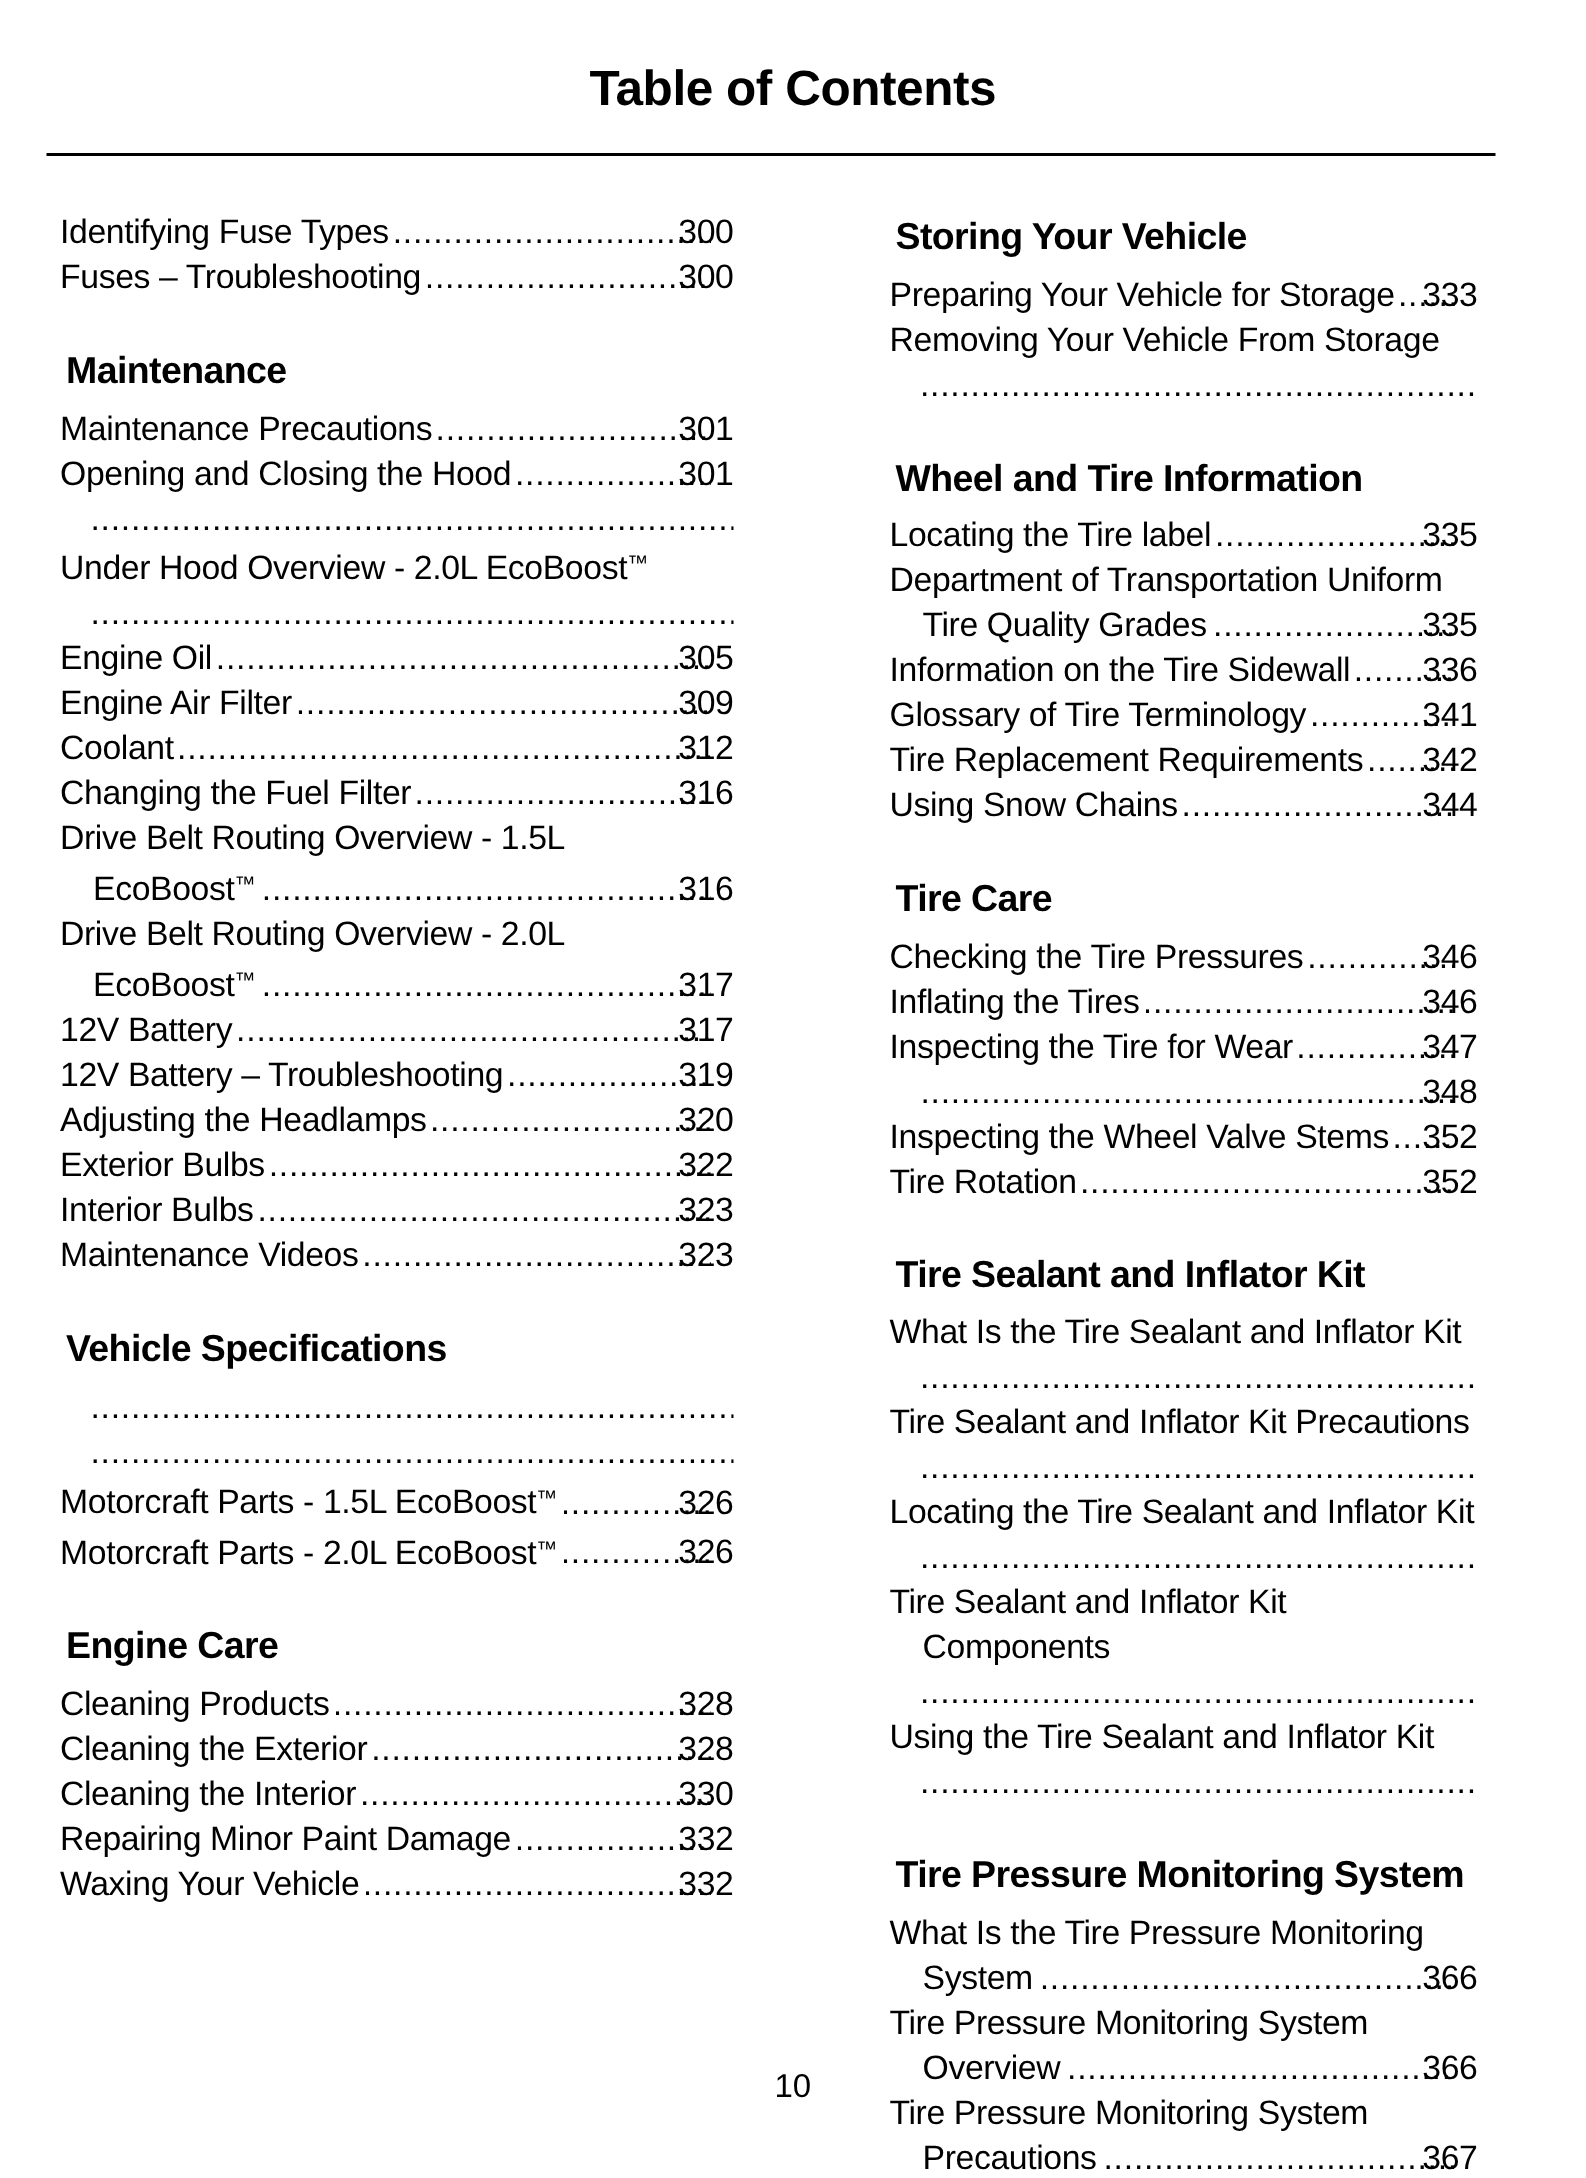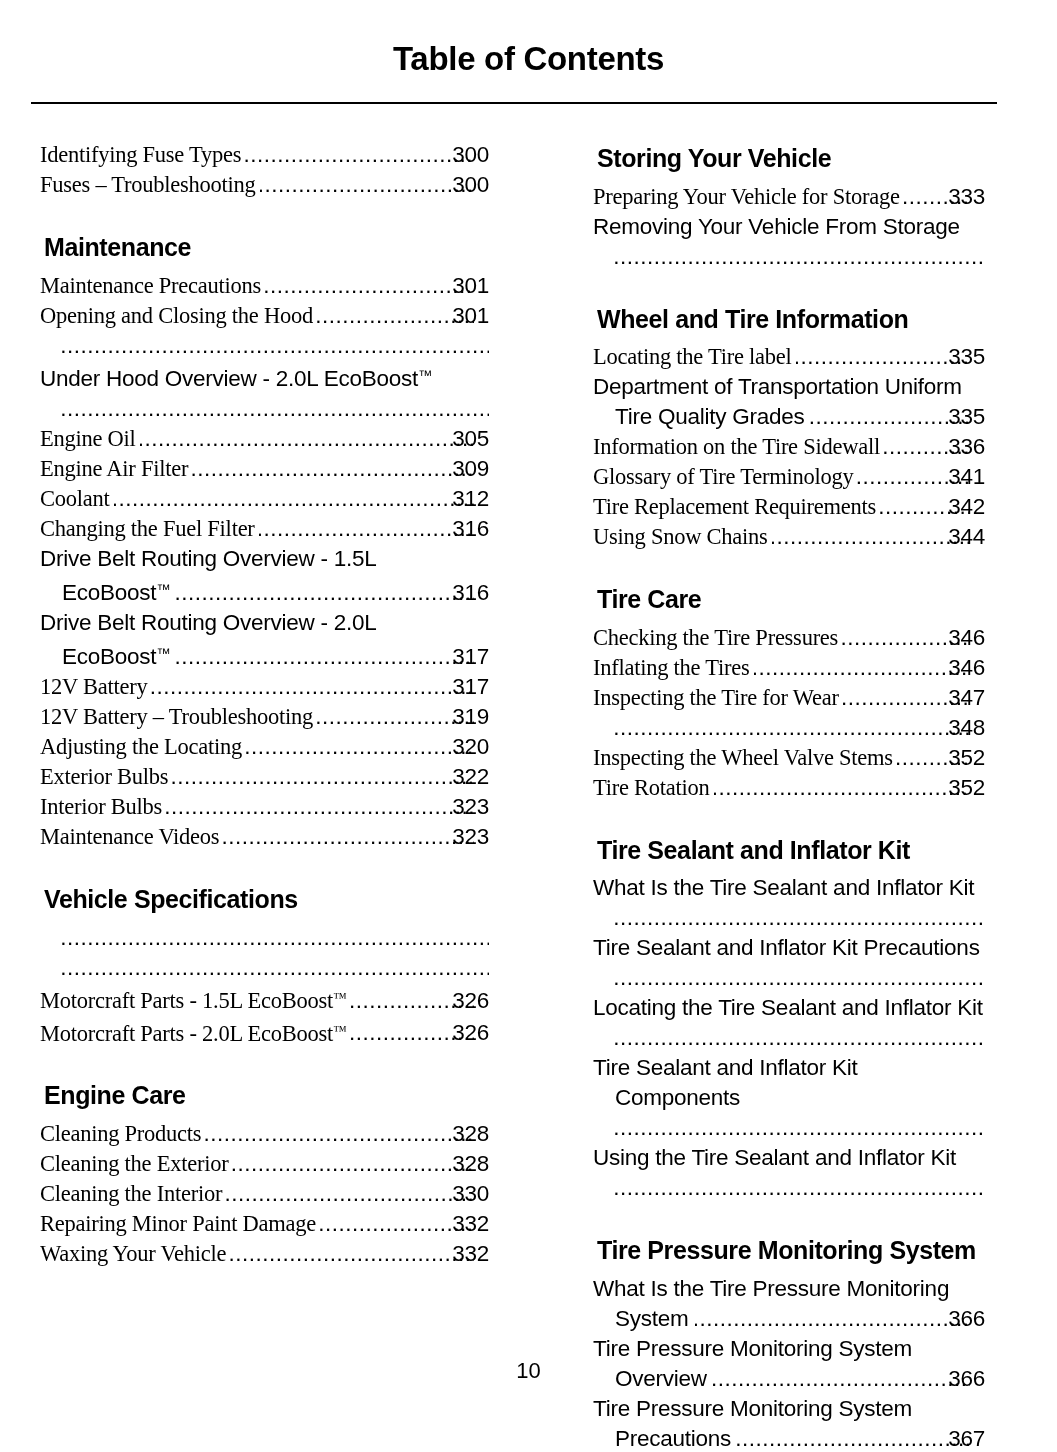--- a/index.html
+++ b/index.html
@@ -107,21 +107,20 @@
 
   
   .entry-1 {
     display: flex;
     align-items: baseline;
     white-space: nowrap;
   }
   .entry-1 .ttl {
     flex: 0 0 auto;
     padding-right: 4px;
-    font-family: Liberation Serif, serif;
   }
   .entry-1 .dots {
     flex: 1 1 auto;
     overflow: hidden;
     min-width: 0;
     text-align: left;
   }
   .entry-1 .pg {
     flex: 0 0 auto;
   }
@@ -140,21 +139,21 @@
 
   .tm {
     font-size: 14px;
     vertical-align: 0.42em;
     letter-spacing: 0;
   }
 
   
   .page-footer {
     position: absolute;
-    bottom: 68px;
+    bottom: 48px;
     left: 0;
     width: 1057px;
     text-align: center;
     font-size: 22px;
   }
 </style>
 </head>
 <body>
 
 <div class="page">
@@ -234,21 +233,21 @@
           <span class="ttl">12V Battery</span>
           <span class="dots">..........................................................................................</span>
           <span class="pg">317</span>
         </div>
         <div class="toc-entry entry-1">
           <span class="ttl">12V Battery – Troubleshooting</span>
           <span class="dots">..........................................................................................</span>
           <span class="pg">319</span>
         </div>
         <div class="toc-entry entry-1">
-          <span class="ttl">Adjusting the Locating</span>
+          <span class="ttl">Adjusting the Headlamps</span>
           <span class="dots">..........................................................................................</span>
           <span class="pg">320</span>
         </div>
         <div class="toc-entry entry-1">
           <span class="ttl">Exterior Bulbs</span>
           <span class="dots">..........................................................................................</span>
           <span class="pg">322</span>
         </div>
         <div class="toc-entry entry-1">
           <span class="ttl">Interior Bulbs</span>

